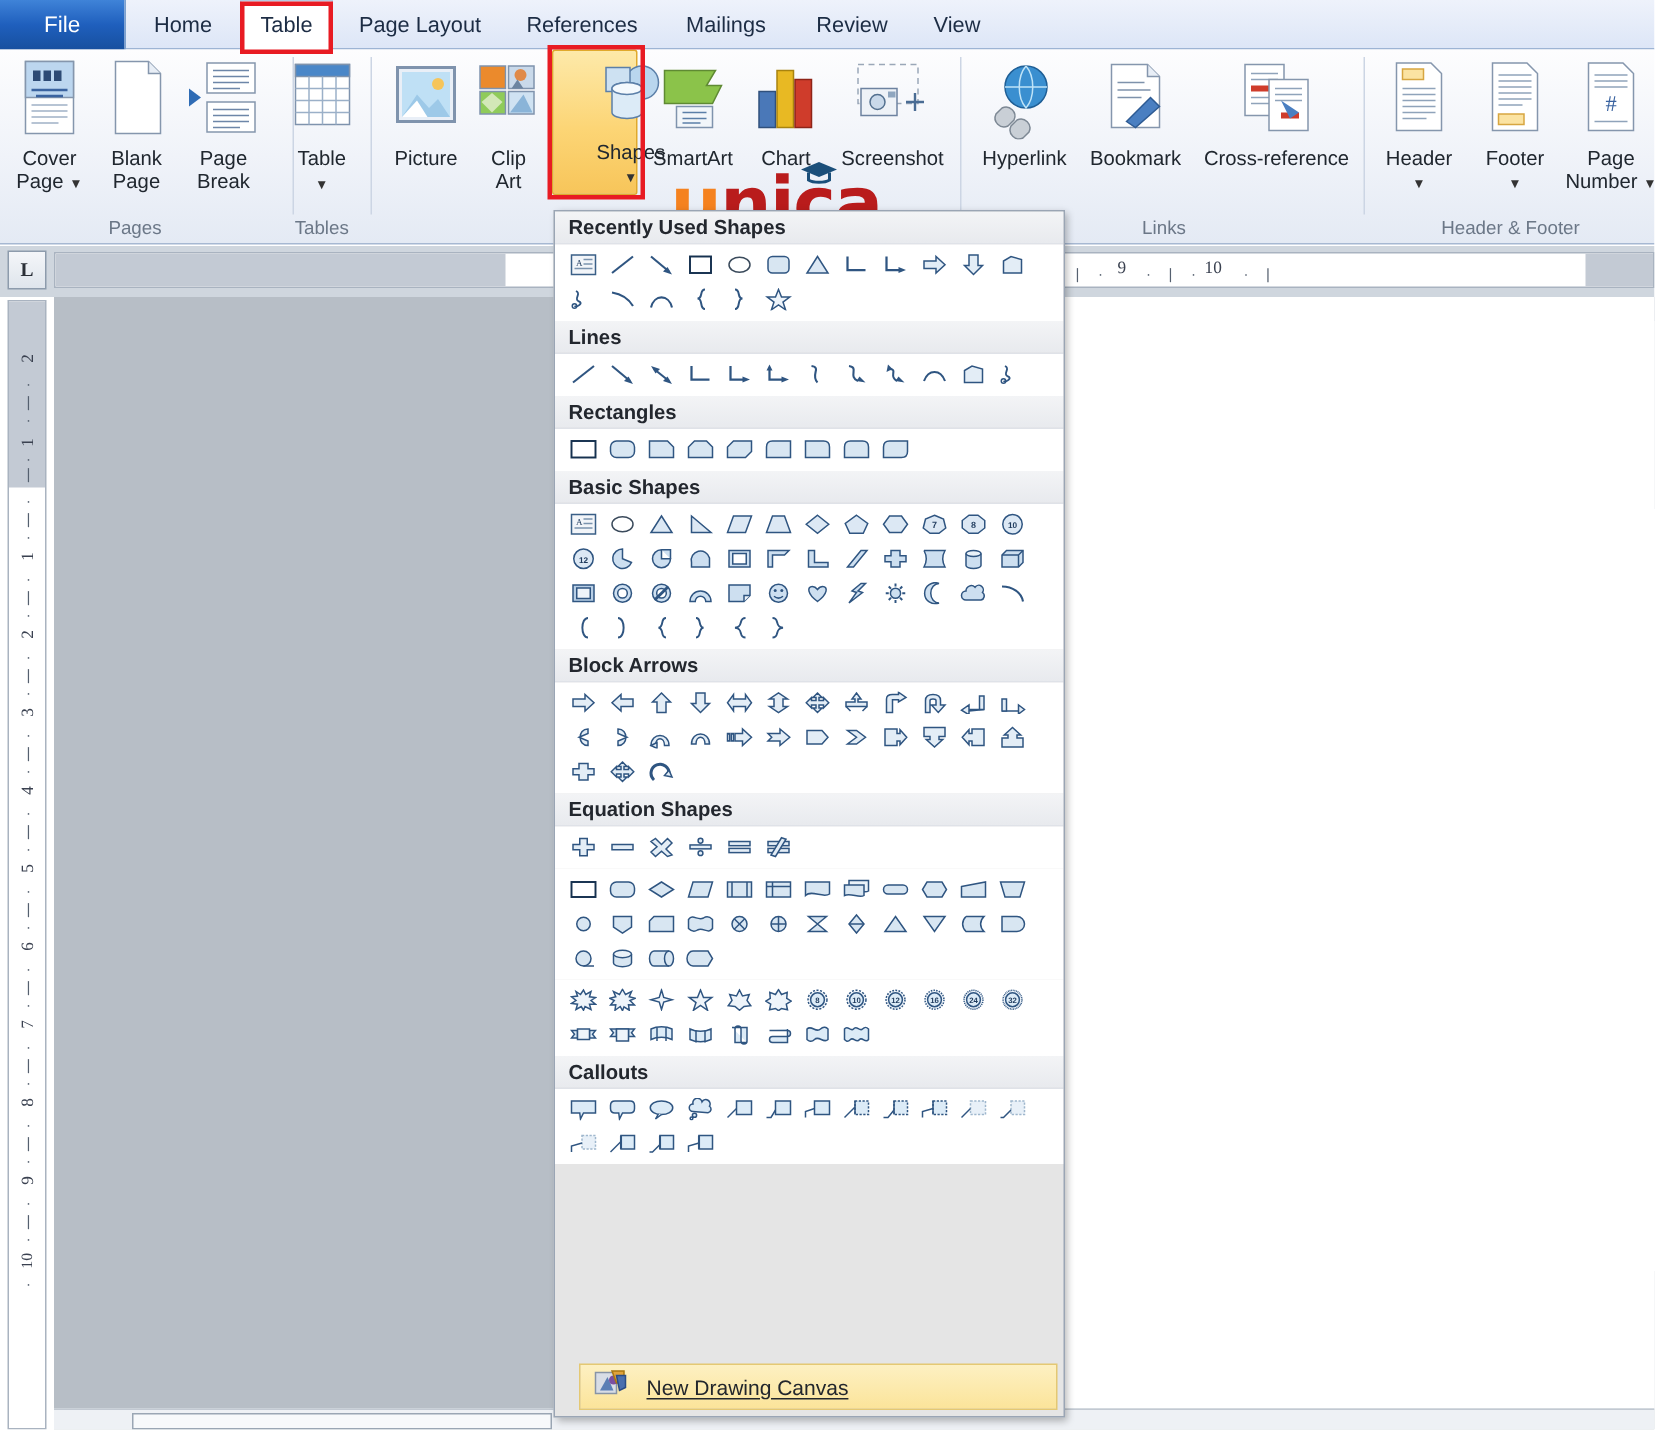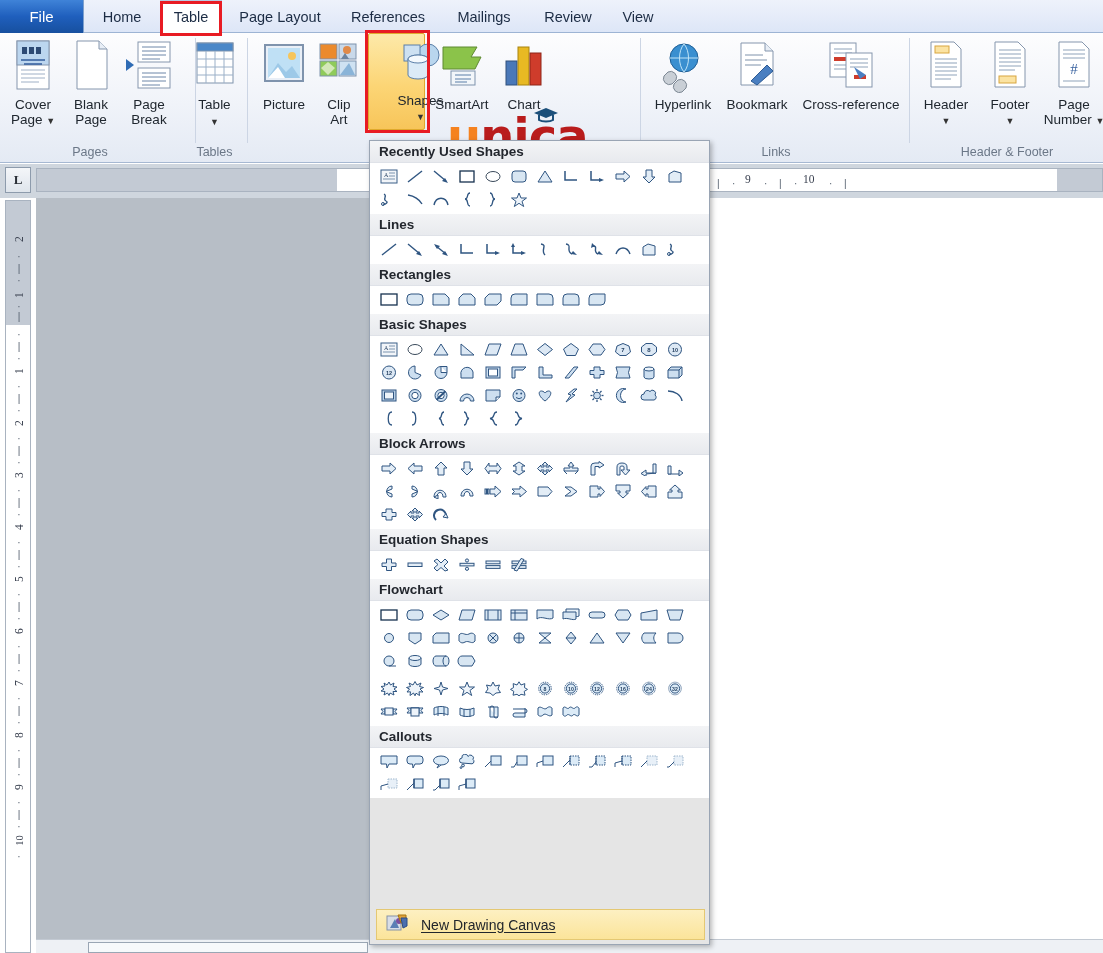--- a/index.html
+++ b/index.html
@@ -126,21 +126,21 @@
     padding:3px 0 3px 9px;
   }
   .cat-body { padding:2px 0 3px 6px; background:#fff; }
   .srow { display:flex; flex-wrap:wrap; }
   .shape-cell {
     width:26px; height:23px; display:flex; align-items:center; justify-content:center;
     cursor:default;
   }
   .shape-cell svg { display:block; }
   .ndc {
-    position:absolute; left:6px; right:4px; bottom:4px; height:31px;
+    position:absolute; left:16px; right:4px; bottom:4px; height:31px;
     background: linear-gradient(#fdf0c2, #fbe49a);
     border:1px solid #e4c873;
     display:flex; align-items:center; padding-left:8px;
   }
   .ndc .ndclabel {
     font-size:14px; color:#22262c; margin-left:12px; text-decoration: underline;
     text-underline-offset:2px;
   }
 </style>
 </head>
@@ -317,20 +317,35 @@
         <span class="ico">
           <svg width="48" height="54" viewBox="0 0 48 54">
             <rect x="6" y="22" width="11" height="24" fill="#4a78b8" stroke="#30507c"></rect>
             <rect x="18" y="8" width="11" height="38" fill="#e8b923" stroke="#a8830f"></rect>
             <rect x="30" y="14" width="11" height="32" fill="#cf3c2b" stroke="#8e2418"></rect>
           </svg>
         </span>
         <span class="lbl">Chart</span>
       </div>
 
+      <div class="ritem" style="left:303px;top:6px;width:86px;">
+        <span class="ico">
+          <svg width="62" height="54" viewBox="0 0 62 54">
+            <rect x="8" y="4" width="40" height="26" fill="none" stroke="#9aa7b8" stroke-dasharray="4 3"></rect>
+            <rect x="10" y="20" width="24" height="18" fill="#eef2f7" stroke="#6d82a0"></rect>
+            <circle cx="21" cy="29" r="5" fill="#c9d9ea" stroke="#53708f"></circle>
+            <rect x="28" y="22" width="5" height="4" fill="#8fa6bf"></rect>
+            <g stroke="#4a6c94" stroke-width="1.6">
+                <line x1="40" y1="29" x2="52" y2="29"></line>
+                <line x1="46" y1="23" x2="46" y2="35"></line>
+              </g>
+          </svg>
+        </span>
+        <span class="lbl">Screenshot</span>
+      </div>
       <div class="grouplabel" style="left:0;width:392px;"></div>
     </div>
 
     <div class="rgroup" style="left:642px;width:268px;">
       <div class="sep"></div>
 
       <div class="ritem" style="left:6px;top:6px;width:70px;">
         <span class="ico">
           <svg width="50" height="54" viewBox="0 0 50 54">
             <circle cx="26" cy="19" r="14" fill="#3a8fd0" stroke="#1f5f96"></circle>
@@ -1229,21 +1244,20 @@
         <div class="shape-cell">
             <svg width="18" height="15" viewBox="0 0 18 15">
               <rect x="2" y="4" width="14" height="2.8" fill="#e3edf6" stroke="#2f5581"></rect>
               <rect x="2" y="8.6" width="14" height="2.8" fill="#e3edf6" stroke="#2f5581"></rect>
               <path d="M11 1.5 L14 2.5 L7 14 L4 13 Z" fill="#e3edf6" stroke="#2f5581"></path>
             </svg>
           </div>
       </div>
     </div>
 
-    <div class="cat-header">Flowchart</div>
     <div class="cat-body">
       <div class="srow">
         <div class="shape-cell">
             <svg width="20" height="15" viewBox="0 0 20 15">
               <rect x="2" y="3" width="16" height="10" fill="#fff" stroke="#16314f" stroke-width="1.3"></rect>
             </svg>
           </div>
         <div class="shape-cell">
             <svg width="20" height="15" viewBox="0 0 20 15">
               <rect x="2" y="3" width="16" height="10" rx="4" fill="#d8e6f2" stroke="#2f5581"></rect>

